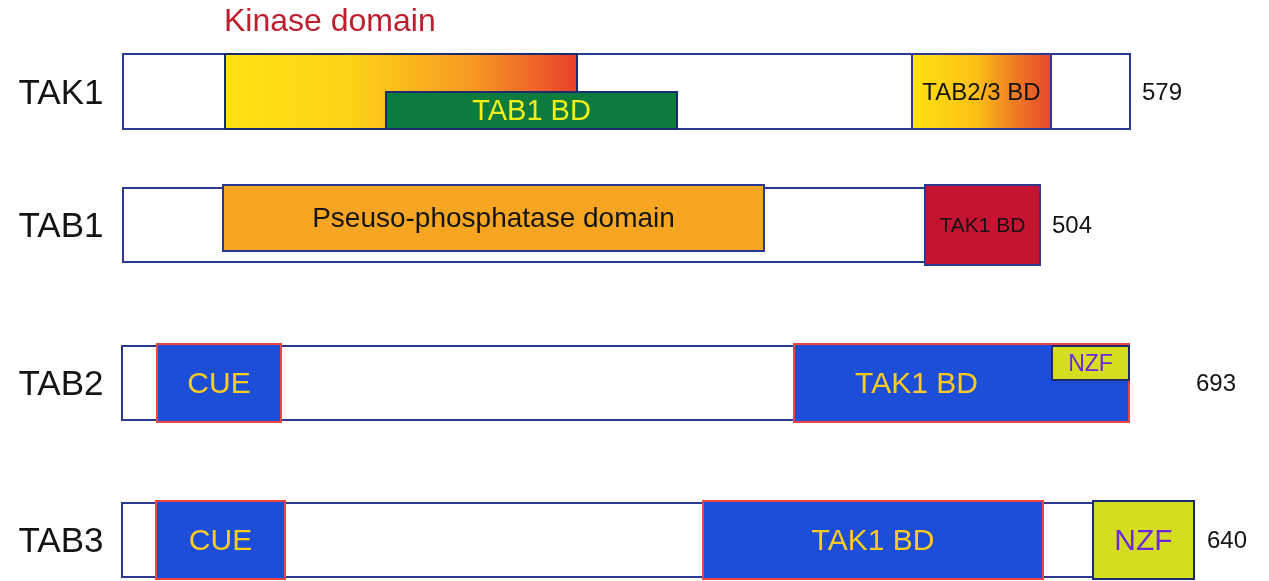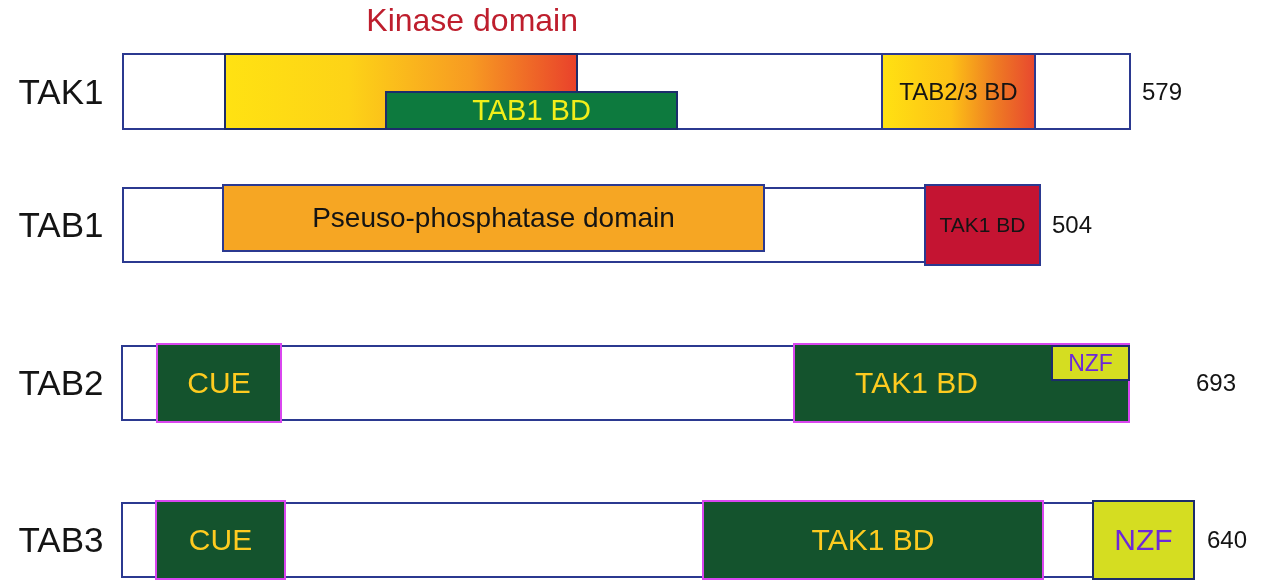--- a/index.html
+++ b/index.html
@@ -21,59 +21,59 @@
   .dom{
     position:absolute;display:flex;align-items:center;justify-content:center;
     white-space:nowrap;
   }
   .kinase{
     background:linear-gradient(90deg,#ffe212 0%,#fdd317 35%,#f79a22 70%,#e9422b 100%);
     border:2px solid #1c2c6b;
   }
   .kinase-title{
     position:absolute;font-size:32px;line-height:36px;color:#be1e2d;
-    text-align:right;white-space:nowrap;
+    text-align:left;white-space:nowrap;
   }
   .green-bd{
     background:#0d7a3e;border:2px solid #1c2c6b;
     color:#f2ee1a;font-size:29px;margin-left:22px;
   }
   .tab23-bd{
     background:linear-gradient(90deg,#ffe112 0%,#fdc116 45%,#ee7a23 75%,#e8492f 100%);
     border:2px solid #2b3990;color:#141414;font-size:24px;
   }
   .orange-dom{
     background:#f6a623;border:2px solid #2b3990;color:#141414;font-size:28px;
   }
   .red-dom{
     background:#c41432;border:2px solid #2b3990;color:#141414;font-size:21px;
   }
   .purple-dom{
-    background:#14532d;border:2px solid #d946ef;color:#fecb20;font-size:30px;
+    background:#1d4ed8;border:2px solid #ef4444;color:#fecb20;font-size:30px;
   }
   .nzf{
     background:#d5dd21;border:2px solid #1c2c6b;color:#6d28d9;
   }
 </style>
 </head>
 <body>
 
 <div id="canvas">
 
   <div class="kinase-title" style="left:224px;top:2px;width:354px">Kinase domain</div>
 
   <div class="protein-name" style="top:72px">TAK1</div>
 
   <div class="backbone" style="left:122px;top:53px;width:1009px;height:77px"></div>
 
   <div class="dom kinase" style="left:224px;top:53px;width:354px;height:77px"></div>
 
   <div class="dom green-bd" style="left:363px;top:91px;width:293px;height:39px">TAB1 BD</div>
 
-  <div class="dom tab23-bd" style="left:881px;top:53px;width:155px;height:77px">TAB2/3 BD</div>
+  <div class="dom tab23-bd" style="left:911px;top:53px;width:141px;height:77px">TAB2/3 BD</div>
 
   <div class="length-label" style="left:1142px;top:72px">579</div>
 
   <div class="protein-name" style="top:205px">TAB1</div>
 
   <div class="backbone" style="left:122px;top:187px;width:919px;height:76px"></div>
 
   <div class="dom orange-dom" style="left:222px;top:184px;width:543px;height:68px">Pseuso-phosphatase domain</div>
 
   <div class="dom red-dom" style="left:924px;top:184px;width:117px;height:82px">TAK1 BD</div>

